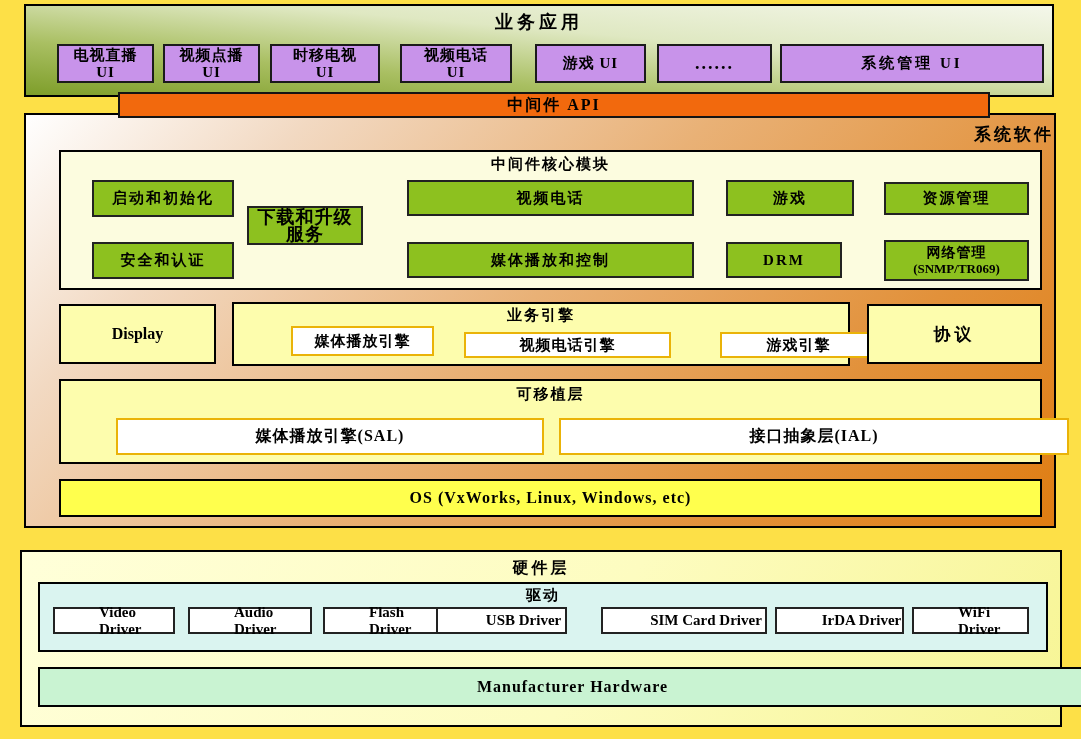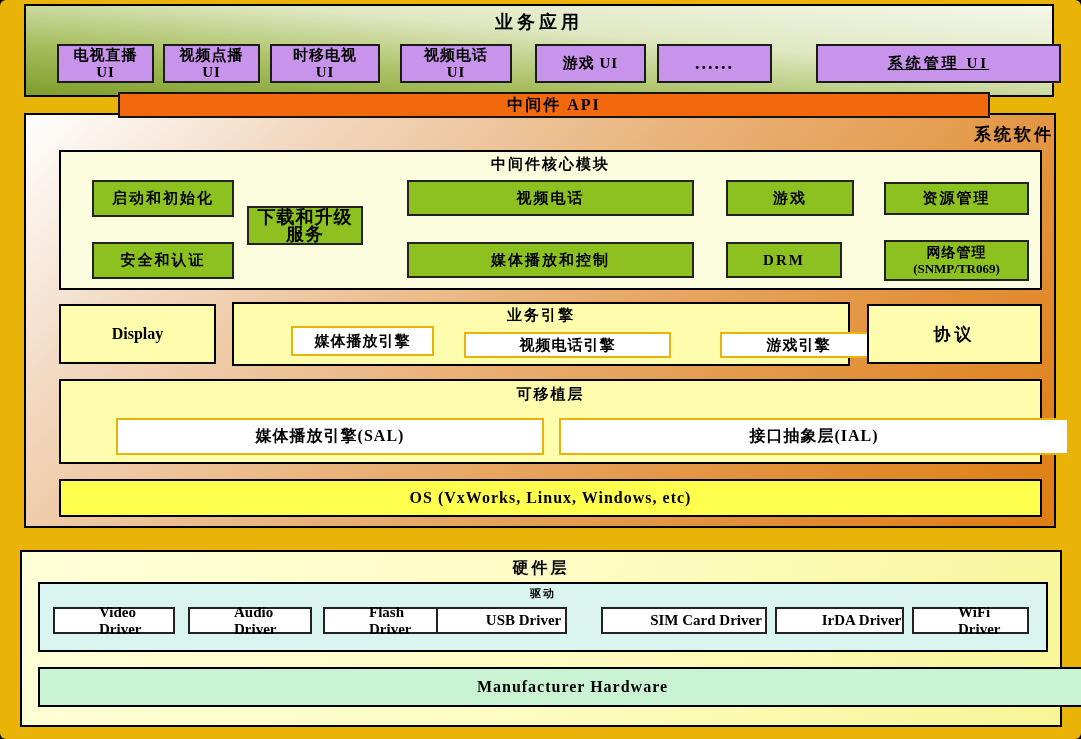--- a/index.html
+++ b/index.html
@@ -1,29 +1,29 @@
 <!DOCTYPE html>
 <html><head>
 <meta charset="utf-8">
 <style>
   html,body{margin:0;padding:0;background:#000;}
-  #stage{position:relative;width:1081px;height:739px;background:#eab308;overflow:hidden;
-         font-family:"Liberation Serif","DejaVu Serif",serif;font-weight:bold;color:#000;border-radius:6px;}
+  #stage{position:relative;width:1081px;height:739px;background:#fde047;overflow:hidden;
+         font-family:"Liberation Serif","DejaVu Serif",serif;font-weight:bold;color:#000;}
   *{box-sizing:border-box;}
 
   
   .panel-top{position:absolute;left:24px;top:4px;width:1030px;height:93px;border:2px solid #000;
     background:linear-gradient(to top right,#7e9e2a 0%,#a9bf62 30%,#dfe8c2 62%,#f4f7ea 100%);}
   .panel-top-title{position:absolute;top:4px;left:0;right:0;text-align:center;font-size:18px;letter-spacing:4px;}
   .uibox{position:absolute;top:38px;height:39px;background:#c893ea;border:2px solid #1b1b1b;
     display:flex;flex-direction:column;align-items:center;justify-content:center;
     font-size:15px;line-height:17px;text-align:center;letter-spacing:1px;}
   .uib1{left:31px;width:97px}.uib2{left:137px;width:97px}.uib3{left:244px;width:110px}
   .uib4{left:374px;width:112px}.uib5{left:509px;width:111px}.uib6{left:631px;width:115px}
-  .uib7{left:790px;width:245px;letter-spacing:3px;text-decoration:underline;}
+  .uib7{left:754px;width:264px;letter-spacing:3px;}
   .uib6{font-size:18px;letter-spacing:2px;}
 
   
   .api-bar{position:absolute;left:118px;top:92px;width:872px;height:26px;background:#f2690d;
     border:2px solid #141414;z-index:6;display:flex;align-items:center;justify-content:center;
     font-size:16px;letter-spacing:2px;}
 
   
   .panel-mid{position:absolute;left:24px;top:113px;width:1032px;height:415px;border:2px solid #000;z-index:2;
     background:linear-gradient(135deg,#ffffff 0%,#f2d9c2 20%,#e9b176 48%,#e2913a 76%,#df7d12 100%);}
@@ -62,21 +62,21 @@
   .w-ial{left:458px;top:37px;width:510px;height:37px;font-size:16px}
 
   .os-box{left:33px;top:364px;width:983px;height:38px;background:#ffff4d;
     display:flex;align-items:center;justify-content:center;font-size:16px;letter-spacing:1px;}
 
   
   .panel-hw{position:absolute;left:20px;top:550px;width:1042px;height:177px;border:2px solid #000;
     background:linear-gradient(120deg,#ffffd9 0%,#fdfcc0 55%,#f7f595 100%);}
   .hw-title{position:absolute;top:6px;left:0;right:0;text-align:center;font-size:16px;letter-spacing:3px;}
   .driver-panel{position:absolute;left:16px;top:30px;width:1010px;height:70px;background:#daf4f0;border:2px solid #000;}
-  .driver-title{position:absolute;top:2px;left:0;right:0;text-align:center;font-size:11px;letter-spacing:2px;}
+  .driver-title{position:absolute;top:2px;left:0;right:0;text-align:center;font-size:15px;letter-spacing:2px;}
   .dbox{position:absolute;top:23px;height:27px;background:#fff;border:2px solid #222;
     display:flex;align-items:center;justify-content:center;font-size:15px;padding-left:44px;}
   .d1{left:13px;width:122px}.d2{left:148px;width:124px}.d3{left:283px;width:124px}.d4{left:396px;width:131px}
   .d5{left:561px;width:166px}.d6{left:735px;width:129px}.d7{left:872px;width:117px}
   .mfg-box{position:absolute;left:16px;top:115px;width:1069px;height:40px;background:#c9f3d2;border:2px solid #000;
     display:flex;align-items:center;justify-content:center;font-size:16px;letter-spacing:1px;}
 </style>
 </head>
 <body>
 

